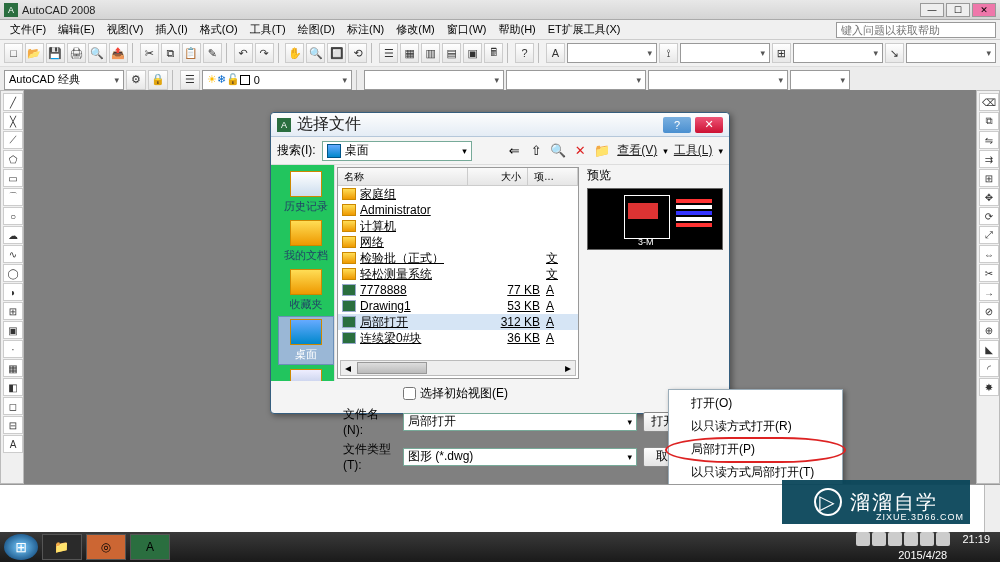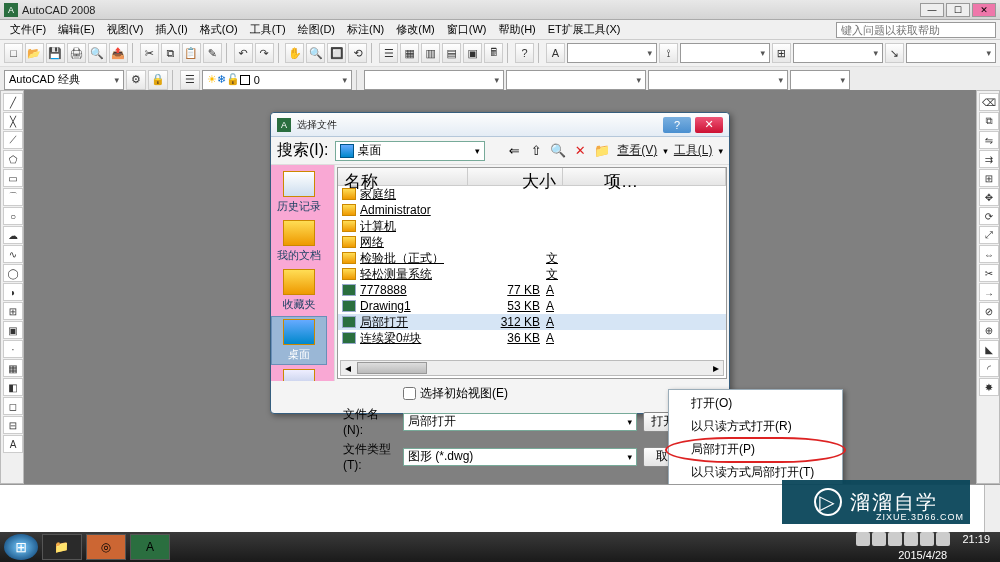--- a/index.html
+++ b/index.html
@@ -34,47 +34,47 @@
 
 .workspace { position:absolute; top:90px; left:0; right:0; bottom:78px; background:#808080; }
 .left-toolbar, .right-toolbar { position:absolute; top:90px; bottom:78px; width:24px; background:#f0f0f0; border:1px solid #bbb; display:flex; flex-direction:column; gap:1px; padding:2px;}
 .left-toolbar { left:0;} .right-toolbar { right:0;}
 .vt-btn { width:20px;height:18px; border:1px solid #ccc; background:#fff; font-size:10px; display:flex;align-items:center;justify-content:center;color:#333;}
 
 
 .dialog { position:absolute; left:270px; top:112px; width:460px; height:302px; background:#f4f4f4; border:1px solid #365e7e; border-radius:4px; box-shadow:2px 2px 6px rgba(0,0,0,.4);}
 .dlg-title { height:24px; background:linear-gradient(#fdfdfd,#e4ecf5); border-bottom:1px solid #b5c7da; display:flex;align-items:center; padding:0 6px; border-radius:4px 4px 0 0;}
 .dlg-title .icon { width:14px;height:14px;background:#2a6e3f;margin-right:6px;display:inline-flex;align-items:center;justify-content:center;color:#fff;font-size:9px;}
-.dlg-title .t { font-size:10px; color:#222;}
+.dlg-title .t { font-size:16px; color:#222;}
 .dlg-title .dlg-wb { margin-left:auto; display:flex; gap:4px;}
 .dlg-title .dlg-wb span { width:28px;height:16px;display:inline-flex;align-items:center;justify-content:center;font-size:11px;}
 .dlg-title .dlg-help { background:linear-gradient(#7ab0e0,#4a8fd0); border-radius:2px; color:#fff;}
 .dlg-title .dlg-close { background:linear-gradient(#e57,#c13); border-radius:2px; color:#fff;}
 
 .dlg-toolbar { height:28px; display:flex;align-items:center; padding:2px 6px; gap:6px; border-bottom:1px solid #ddd;}
-.dlg-toolbar .lbl { font-size:16px;}
+.dlg-toolbar .lbl { font-size:12px;}
 .dlg-toolbar .loc-combo { display:flex;align-items:center;border:1px solid #7a9; background:#fff; height:20px; width:150px; padding:0 4px;font-size:12px;}
 .dlg-toolbar .loc-combo::after{content:"▾";margin-left:auto;font-size:9px;}
 .dlg-toolbar .desk-ico { width:14px;height:14px;background:linear-gradient(#6af,#08c);margin-right:4px;border:1px solid #058;}
 .dlg-toolbar .nav { display:flex; gap:4px; align-items:center; margin-left:auto;}
 .dlg-toolbar .nav .ico { width:18px;height:18px;display:inline-flex;align-items:center;justify-content:center;font-size:13px;}
 .dlg-toolbar .nav .del { color:#d22;}
 .dlg-toolbar .nav .link { font-size:12px; color:#222; text-decoration:underline; padding:0 2px;}
 
 .dlg-body { display:flex; height:216px;}
-.places { width:64px; background:#f9a8d4; border-right:1px solid #ddd; display:flex;flex-direction:column;align-items:flex-start; padding:4px 0; gap:2px; overflow:hidden;}
+.places { width:64px; background:#22c55e; border-right:1px solid #ddd; display:flex;flex-direction:column;align-items:flex-end; padding:4px 0; gap:2px; overflow:hidden;}
 .place { width:56px; text-align:center; font-size:11px; color:#246; padding:2px 0;}
 .place.sel { background:#9ab7d6; color:#fff; border:1px solid #6a8fb8;}
 .place .pico { width:32px;height:26px;margin:0 auto 2px;background:linear-gradient(#fd5,#e90);border:1px solid #c80;}
 .place.docs .pico{background:linear-gradient(#fff,#cde);}
 .place.desk .pico{background:linear-gradient(#6af,#08c);}
 .place.net .pico{background:linear-gradient(#eef,#abd);}
 
 .filelist { flex:1; background:#fff; border:1px solid #999; margin:2px; position:relative; overflow:hidden;}
-.fl-head { height:18px; background:linear-gradient(#fafafa,#e6e6e6); border-bottom:1px solid #ccc; display:flex; font-size:17px;gap:35px;}
+.fl-head { height:18px; background:linear-gradient(#fafafa,#e6e6e6); border-bottom:1px solid #ccc; display:flex; font-size:10px;}
 .fl-head span { padding:2px 6px; border-right:1px solid #ccc;}
 .fl-head .c-name{ flex:0 0 130px;} .fl-head .c-size{flex:0 0 60px;text-align:right;} .fl-head .c-type{flex:1;}
 .fl-rows { font-size:12px;text-decoration:underline;}
 .fl-row { display:flex; height:16px; align-items:center; padding-left:4px;}
 .fl-row.sel { background:#d6e5f5;}
 .fl-row .fico { width:14px;height:12px;margin-right:4px;background:linear-gradient(#fd5,#e90);border:1px solid #c80;}
 .fl-row.file .fico { background:linear-gradient(#eef,#cde); border-color:#9ac;}
 .fl-row.dwg .fico { background:#2a6e3f;}
 .fl-row .fname { flex:0 0 126px; white-space:nowrap; overflow:hidden;}
 .fl-row .fsize { flex:0 0 60px; text-align:right; padding-right:6px;}
@@ -364,20 +364,35 @@
             <span class="fsize">36 KB</span>
             <span class="ftype">A</span>
           </div>
         </div>
       <div class="fl-scroll">
         <span style="padding:0 4px">◂</span>
           <div class="thumb"></div>
         <span style="margin-left:auto;padding:0 4px">▸</span>
       </div>
     </div>
+    <div class="preview">
+      <div class="pv-title">预览</div>
+      <div class="pv-box">
+        <div class="pv1"></div>
+          <div class="pv1r"></div>
+        <div class="pv2">
+            <span style="background:#f33"></span>
+            <span style="background:#fff"></span>
+            <span style="background:#33f"></span>
+            <span style="background:#fff"></span>
+            <span style="background:#f33"></span>
+          </div>
+        <div class="pv-lbl">3-M</div>
+      </div>
+    </div>
   </div>
   <div class="dlg-bottom">
     <div class="chk-row"><input type="checkbox" style=""><span>选择初始视图(E)</span></div>
     <div class="field-row">
       <span class="flbl">文件名(N):</span>
       <span class="fcombo">
           <span>局部打开</span>
         </span>
       <span class="open-btn">
           <span>打开(O)</span>

